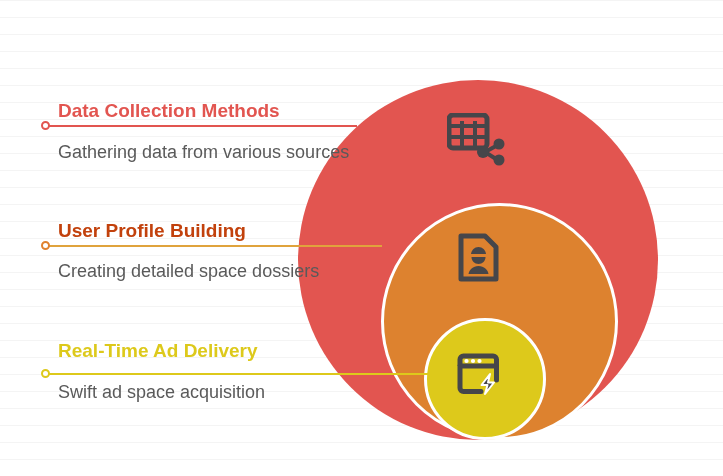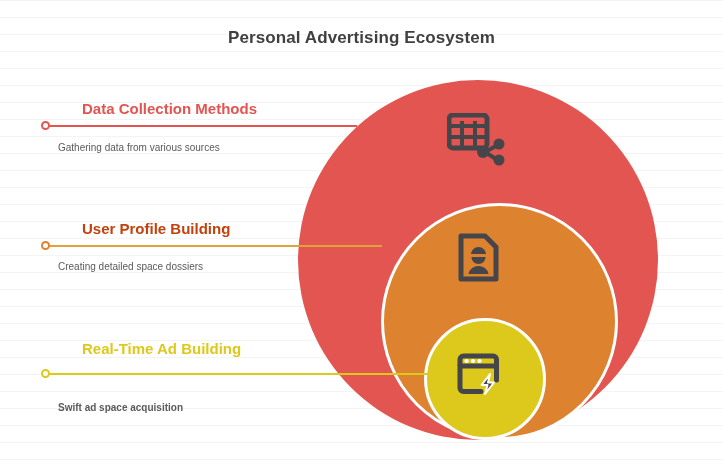--- a/index.html
+++ b/index.html
@@ -101,29 +101,28 @@
   
   .legend-row {
     position: absolute;
     left: 0;
     width: 723px;
     height: 0;
   }
   .legend-heading {
     position: absolute;
     left: 58px;
-    font-size: 15px;
+    font-size: 19px;
     font-weight: bold;
     white-space: nowrap;
-    margin-left: 24px;
   }
   .legend-sub {
     position: absolute;
     left: 58px;
-    font-size: 10px;
+    font-size: 18px;
     color: #5a5a5a;
     white-space: nowrap;
   }
   .connector-line {
     position: absolute;
     height: 2px;
     left: 46px;
   }
   .connector-dot {
     position: absolute;
@@ -144,30 +143,29 @@
   
   .row-2 .legend-heading { top: 220px; color: #c2410c; }
   .row-2 .connector-line { top: 245px; width: 336px; background: #e0a33c; }
   .row-2 .connector-dot  { top: 241px; border: 2px solid #e0812e; }
   .row-2 .legend-sub     { top: 261px; }
 
   
   .row-3 .legend-heading { top: 340px; color: #ddc91b; }
   .row-3 .connector-line { top: 373px; width: 386px; background: #ddc91b; }
   .row-3 .connector-dot  { top: 369px; border: 2px solid #ddc91b; }
-  .row-3 .legend-sub     { top: 402px; font-weight: bold; }
+  .row-3 .legend-sub     { top: 382px; }
 </style>
 </head>
 <body>
 
 <div id="infographic">
 
   <div class="gridlines"></div>
 
-  <div class="title">Personal Advertising Ecosystem</div>
 
   <div class="circle-stack">
 
     <div class="circle circle-outer"></div>
 
     <div class="circle circle-mid"></div>
 
     <div class="circle circle-inner"></div>
 
     <div class="circle-icon icon-outer">
@@ -219,17 +217,17 @@
   <div class="legend-row row-2">
     <div class="connector-line"></div>
     <div class="connector-dot"></div>
     <div class="legend-heading">User Profile Building</div>
     <div class="legend-sub">Creating detailed space dossiers</div>
   </div>
 
   <div class="legend-row row-3">
     <div class="connector-line"></div>
     <div class="connector-dot"></div>
-    <div class="legend-heading">Real-Time Ad Building</div>
+    <div class="legend-heading">Real-Time Ad Delivery</div>
     <div class="legend-sub">Swift ad space acquisition</div>
   </div>
 
 </div>
 
 </body></html>

